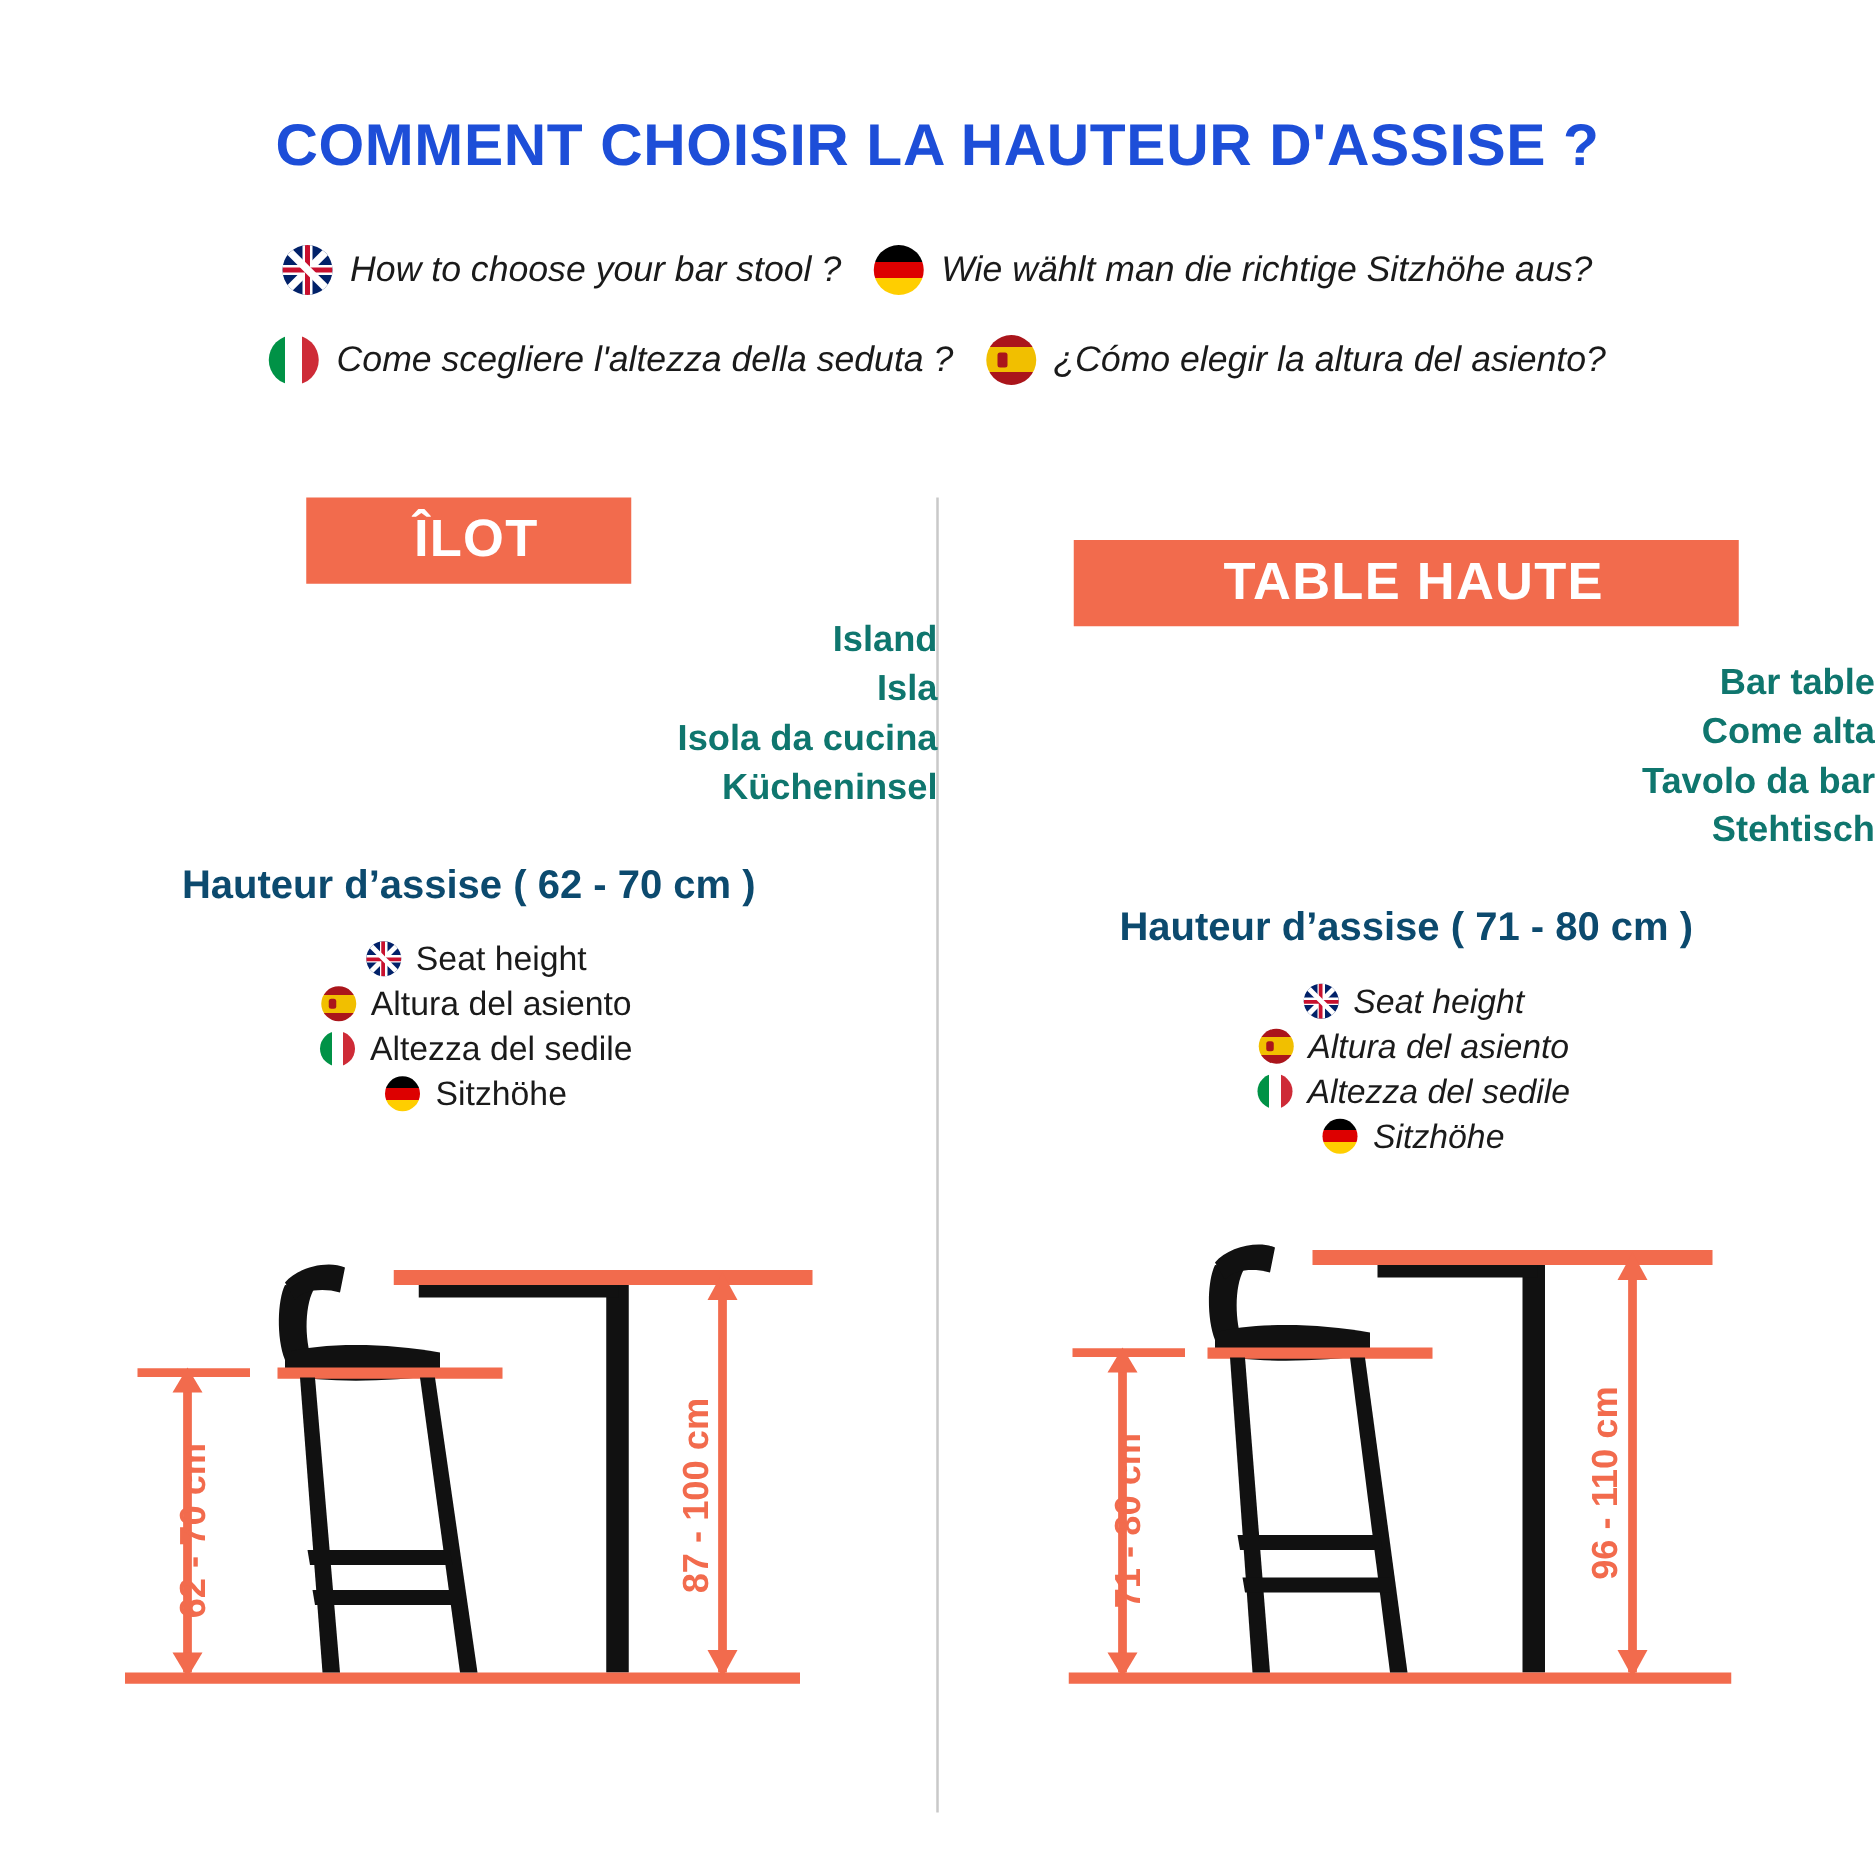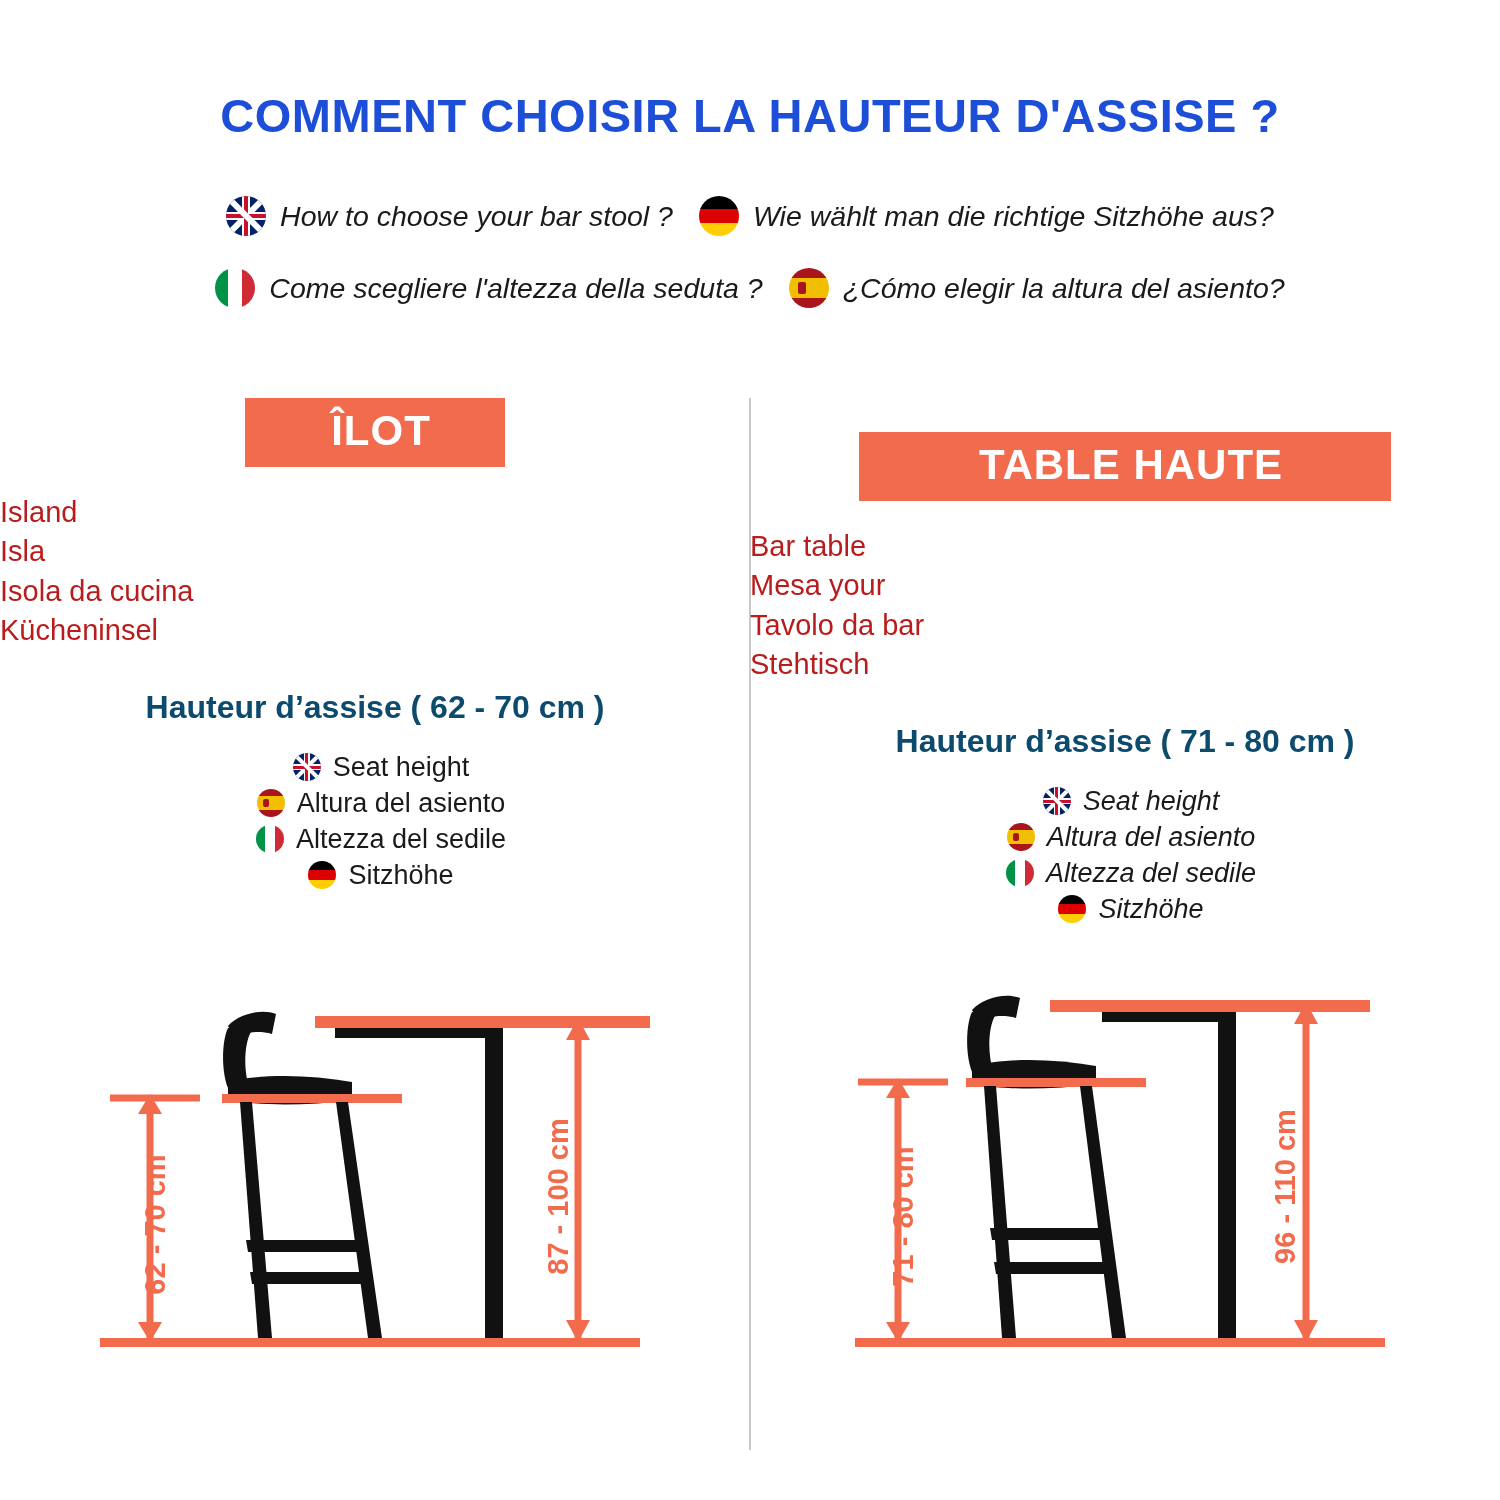--- a/index.html
+++ b/index.html
@@ -171,25 +171,25 @@
     letter-spacing: 1px;
     text-align: center;
     padding: 9px 0 12px 12px;
     display: block;
     width: 248px;
   }
   .col-right .col-badge { width: 520px; }
 
   .col-subtitles {
     margin-top: 26px;
-    text-align: left;
+    text-align: right;
     font-size: 29px;
-    font-weight: normal;
+    font-weight: bold;
     line-height: 1.36;
-    color: #b91c1c;
+    color: #0f766e;
   }
 
   .seat-height-title {
     margin-top: 38px;
     text-align: center;
     color: #0c4a6e;
     font-size: 32px;
     font-weight: bold;
   }
 
@@ -302,21 +302,21 @@
         <span class="flag small flag-de"></span>
         <span class="seat-lang-text">Sitzhöhe</span>
       </div>
     </div>
   </div>
 
   <div class="col col-right">
     <div class="col-badge">TABLE HAUTE</div>
     <div class="col-subtitles">
       <div>Bar table</div>
-      <div>Mesa your</div>
+      <div>Come alta</div>
       <div>Tavolo da bar</div>
       <div>Stehtisch</div>
     </div>
     <div class="seat-height-title">Hauteur d’assise ( 71 - 80 cm )</div>
     <div class="seat-langs">
       <div class="seat-lang-row">
         <span class="flag small flag-uk">
           <span class="cross-v"></span>
             <span class="cross-h"></span>
           <span class="cross-v2"></span>

